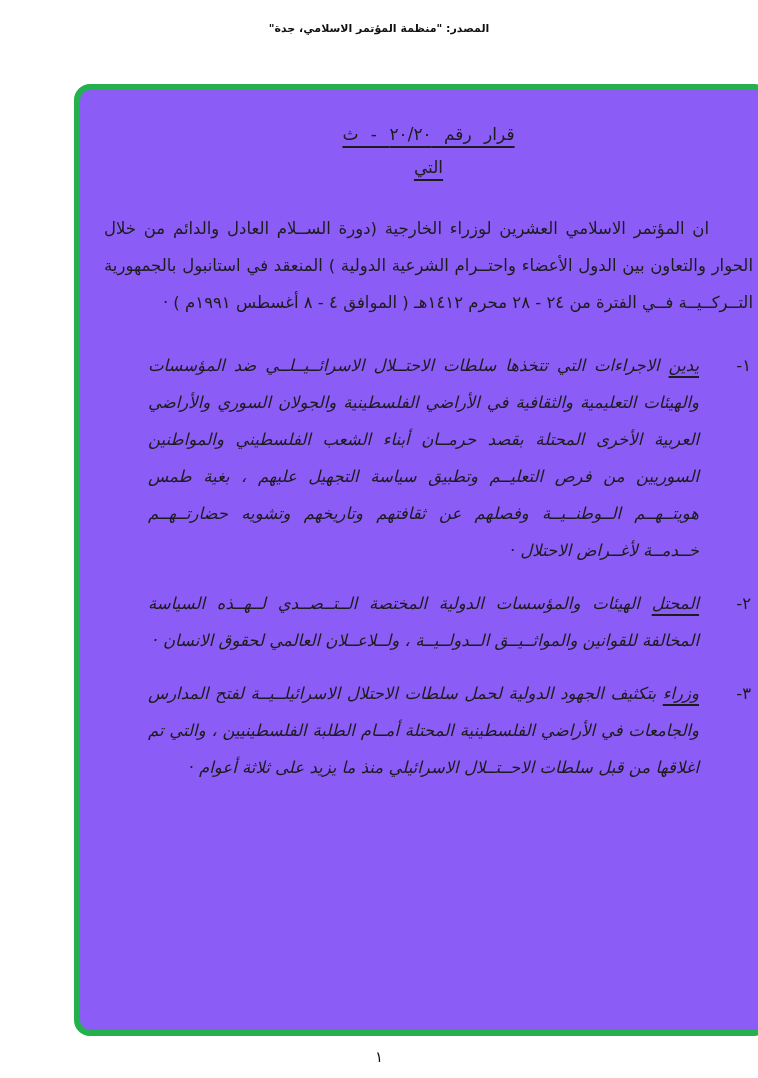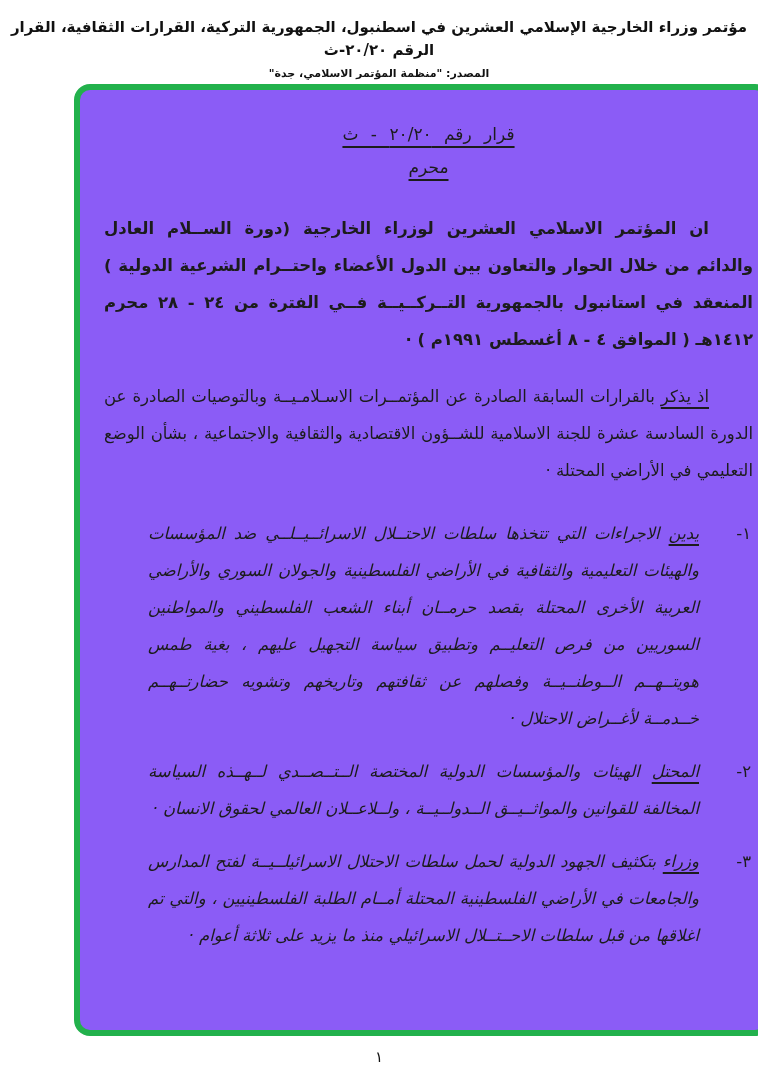--- a/index.html
+++ b/index.html
@@ -57,21 +57,21 @@
   .t3 { word-spacing: 17px; }
   .t4 { word-spacing: 9px; }
   .para {
     margin: 0;
     font-size: 16.5px;
     line-height: 37px;
     text-align: justify;
     text-align-last: right;
   }
   .para.indent { text-indent: 44px; }
-  .p1 { margin-top: 26px; font-weight: bold; }
+  .p1 { margin-top: 26px; }
   .p2 { margin-top: 20px; }
   .items { margin-top: 26px; }
   .item {
     display: flex;
     align-items: flex-start;
     margin-top: 16px;
   }
   .item .num {
     flex: none;
     width: 52px;
@@ -100,34 +100,32 @@
     bottom: 12px;
     text-align: center;
     font-size: 15px;
     color: #111;
   }
 </style>
 </head>
 <body>
 
 <div class="doc-header">
-  <div class="src-line">مؤتمر وزراء الخارجية الإسلامي العشرين في اسطنبول، الجمهورية التركية، القرارات الثقافية، القرار الرقم ٢٠/٢٠-ث</div>
   <div class="src-attr">المصدر:  "منظمة المؤتمر الاسلامي، جدة"</div>
 </div>
 
 <div class="green-box">
 
   <div class="title-block">
     <div class="title-line t1">قرار رقم ٢٠/٢٠ - ث</div>
-    <div class="title-line t2">محرم</div>
+    <div class="title-line t2">التي</div>
   </div>
 
   <p class="para indent p1">ان المؤتمر الاسلامي العشرين لوزراء الخارجية (دورة الســلام العادل والدائم من خلال الحوار والتعاون بين الدول الأعضاء واحتــرام الشرعية الدولية ) المنعقد في استانبول بالجمهورية التــركــيــة فــي الفترة من ٢٤ - ٢٨ محرم ١٤١٢هـ ( الموافق ٤ - ٨ أغسطس ١٩٩١م ) ·</p>
 
-  <p class="para indent p2"><span class="u">اذ يذكر</span><span> بالقرارات السابقة الصادرة عن المؤتمــرات الاسـلامـيــة وبالتوصيات الصادرة عن الدورة السادسة عشرة للجنة الاسلامية للشــؤون الاقتصادية والثقافية والاجتماعية ، بشأن الوضع التعليمي في الأراضي المحتلة ·</span></p>
 
   <div class="items">
 
     <div class="item">
       <span class="num">١-</span>
       <p class="itext"><span class="u">يدين</span><span> الاجراءات التي تتخذها سلطات الاحتــلال الاسرائــيــلــي ضد المؤسسات والهيئات التعليمية والثقافية في الأراضي الفلسطينية والجولان السوري والأراضي العربية الأخرى المحتلة بقصد حرمــان أبناء الشعب الفلسطيني والمواطنين السوريين من فرص التعليــم وتطبيق سياسة التجهيل عليهم ، بغية طمس هويتــهــم الــوطنــيــة وفصلهم عن ثقافتهم وتاريخهم وتشويه حضارتــهــم خــدمــة لأغــراض الاحتلال ·</span></p>
     </div>
 
     <div class="item">
       <span class="num">٢-</span>

